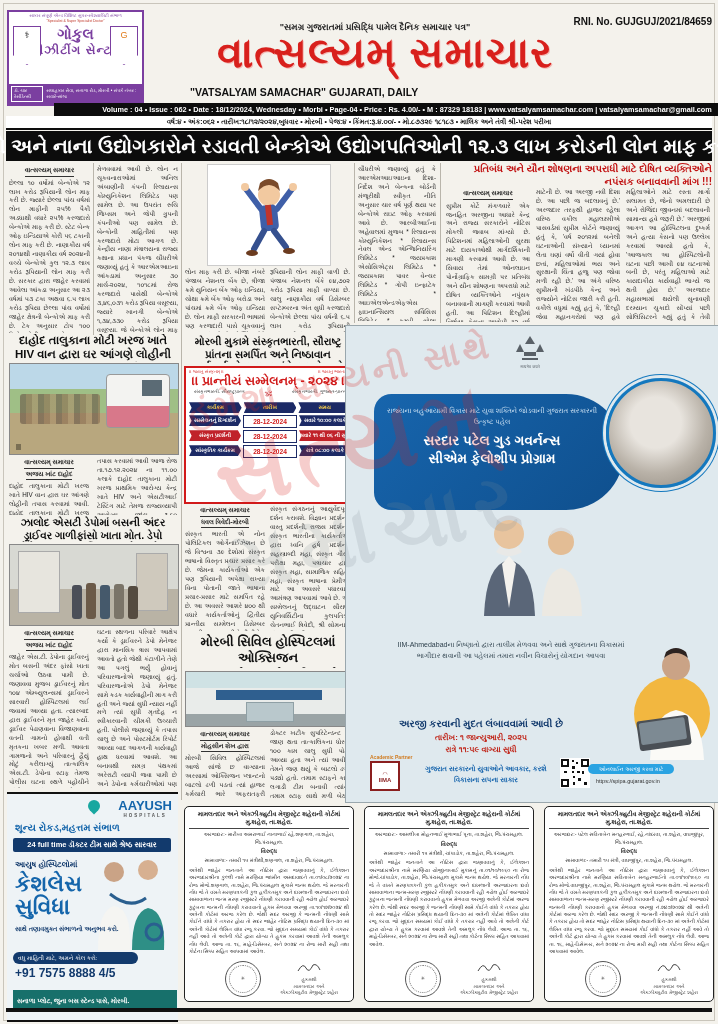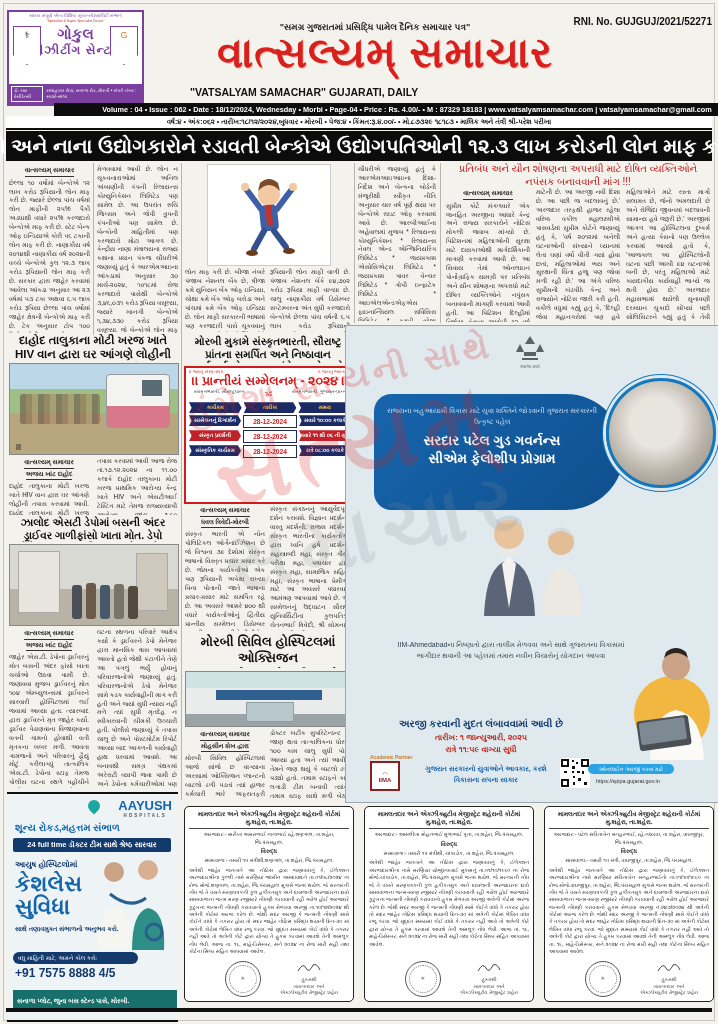--- a/index.html
+++ b/index.html
@@ -28,21 +28,21 @@
   .bar-gu{left:6px;top:116px;width:706px;height:12px;background:#fff;color:#111;font-size:7px;font-weight:bold;
           display:flex;align-items:center;justify-content:center;border-bottom:2px solid #0d0d0d;white-space:nowrap;}
   
   .banner{left:6px;top:131px;width:706px;height:30px;background:#0c0c0c;color:#fff;display:flex;
           align-items:center;justify-content:center;font-size:20px;font-weight:bold;white-space:nowrap;}
   
   .col{position:absolute;font-size:6.3px;line-height:1.42;text-align:justify;overflow:hidden;color:#222;}
   .credit{text-align:center;font-weight:bold;font-size:6.4px;line-height:1.5;margin-bottom:2px;}
   .credit .u{border-bottom:1px solid #333;display:inline-block;padding-bottom:1px;}
   .headline-blk{position:absolute;font-weight:bold;color:#0e0e0e;text-align:center;line-height:1.2;overflow:hidden;}
-  .headline-red{position:absolute;font-weight:normal;color:#c11212;text-align:center;line-height:1.25;overflow:hidden;}
+  .headline-red{position:absolute;font-weight:bold;color:#c11212;text-align:right;line-height:1.25;overflow:hidden;}
   .vline{position:absolute;width:0;border-left:1px solid #b9b5ab;}
   .photo{position:absolute;border:1px solid #888;overflow:hidden;}
   
   .smlbox{left:184px;top:366px;width:168px;height:134px;border:2px solid #d11a1a;background:#fff;}
   .sml-jay{font-size:4.5px;color:#d11a1a;display:flex;justify-content:space-between;padding:1px 3px;}
   .sml-title{text-align:center;font-size:12.5px;font-weight:bold;color:#d11a1a;line-height:1.05;}
   .sml-orgs{display:flex;justify-content:space-between;font-size:4.8px;color:#333;padding:0 8px;margin-top:1px;}
   .sml-table{margin:3px 3px 0 3px;}
   .sml-row{display:flex;gap:2px;margin-top:2px;}
   .sml-cell{flex:1;height:11px;display:flex;align-items:center;justify-content:center;font-size:5.4px;
@@ -124,21 +124,21 @@
     <div class="pennant" style="left:4px;">⚕</div>
     <div class="pennant" style="right:4px;color:#e07b1a;">G</div>
     <div class="logo-name">ગોકુલ</div>
     <div class="logo-name2">વીઝીટીંગ સેન્ટર</div>
     <div class="logo-bar">
       <span class="cell">ડૉ. ચાર રેસીડેન્સી</span>
       <span>સલાહકાર સેવા, સનાળા રોડ, મોરબી • સંપર્ક નંબર : સવારે-સાંજ</span>
     </div>
   </div>
   <div class="abs m-tagline">"સમગ્ર ગુજરાતમાં પ્રસિદ્ધિ પામેલ દૈનિક સમાચાર પત્ર"</div>
-  <div class="abs m-rni">RNI. No. GUJGUJ/2021/52271</div>
+  <div class="abs m-rni">RNI. No. GUJGUJ/2021/84659</div>
   <div class="abs m-title">વાત્સલ્યમ્ સમાચાર</div>
   <div class="abs m-sub-en">"VATSALYAM SAMACHAR" GUJARATI, DAILY</div>
   <div class="abs bar-en">Volume : 04 • Issue : 062  • Date : 18/12/2024, Wednesday   • Morbi • Page-04 • Price : Rs. 4.00/- • M : 87329 18183 | www.vatsalyamsamachar.com | vatsalyamsamachar@gmail.com</div>
   <div class="abs bar-gu">વર્ષ:૪  •  અંક:૦૬૨  •  તારીખ:૧૮/૧૨/૨૦૨૪,બુધવાર •  મોરબી  •  પેજ:૪  •  કિંમત:રૂ.૪.૦૦/-  •  મો.૮૭૩૨૯ ૧૮૧૮૩  •  માલિક અને તંત્રી શ્રી-પરેશ પરીખા</div>
 
   <div class="abs banner">ખેડૂતો અને નાના ઉદ્યોગકારોને રડાવતી બેન્કોએ ઉદ્યોગપતિઓની ૧૨.૩ લાખ કરોડની લોન માફ કરી !!!</div>
 
   <div class="col" style="left:9px;top:165px;width:81px;height:168px;">
     <div class="credit"><span class="u">વાત્સલ્યમ્ સમાચાર</span></div>
     <span>છેલ્લા ૧૦ વર્ષોમાં બેન્કોએ ૧૨ લાખ કરોડ રૂપિયાની લોન માફ કરી છે. જ્યારે છેલ્લા પાંચ વર્ષમાં લોન માફીની ૨૫% પૈકી અડધાથી વધારે ૨૫% કરજદારો બેન્કોએ માફ કરી છે. સ્ટેટ બેન્ક ઓફ ઇન્ડિયાએ કોરી ૫૬ ટકાની લોન માફ કરી છે. નાણાકીય વર્ષ ૨૦૧૪થી નાણાકીય વર્ષ ૨૦૨૪ની વચ્ચે બેન્કોએ કુલ ૧૨.૩ લાખ કરોડ રૂપિયાની લોન માફ કરી છે. સરકાર દ્વારા જાહેર કરવામાં આવેલા આંકડા અનુસાર આ ૨૩ વર્ષમાં ૫૩ ટકા અથવા ૬.૫ લાખ કરોડ રૂપિયા છેલ્લા પાંચ વર્ષોમાં જાહેર ક્ષેત્રની બેન્કોએ માફ કરી છે. ટેક અનુસાર ટોપ ૧૦૦ ડિફોલ્ટરોની પાસે કુલ લોનધારકોમાં ૪૩ ટકા હિસ્સો છે. આ માહિતી આરબીઆઈના અહેવાલથી</span>

